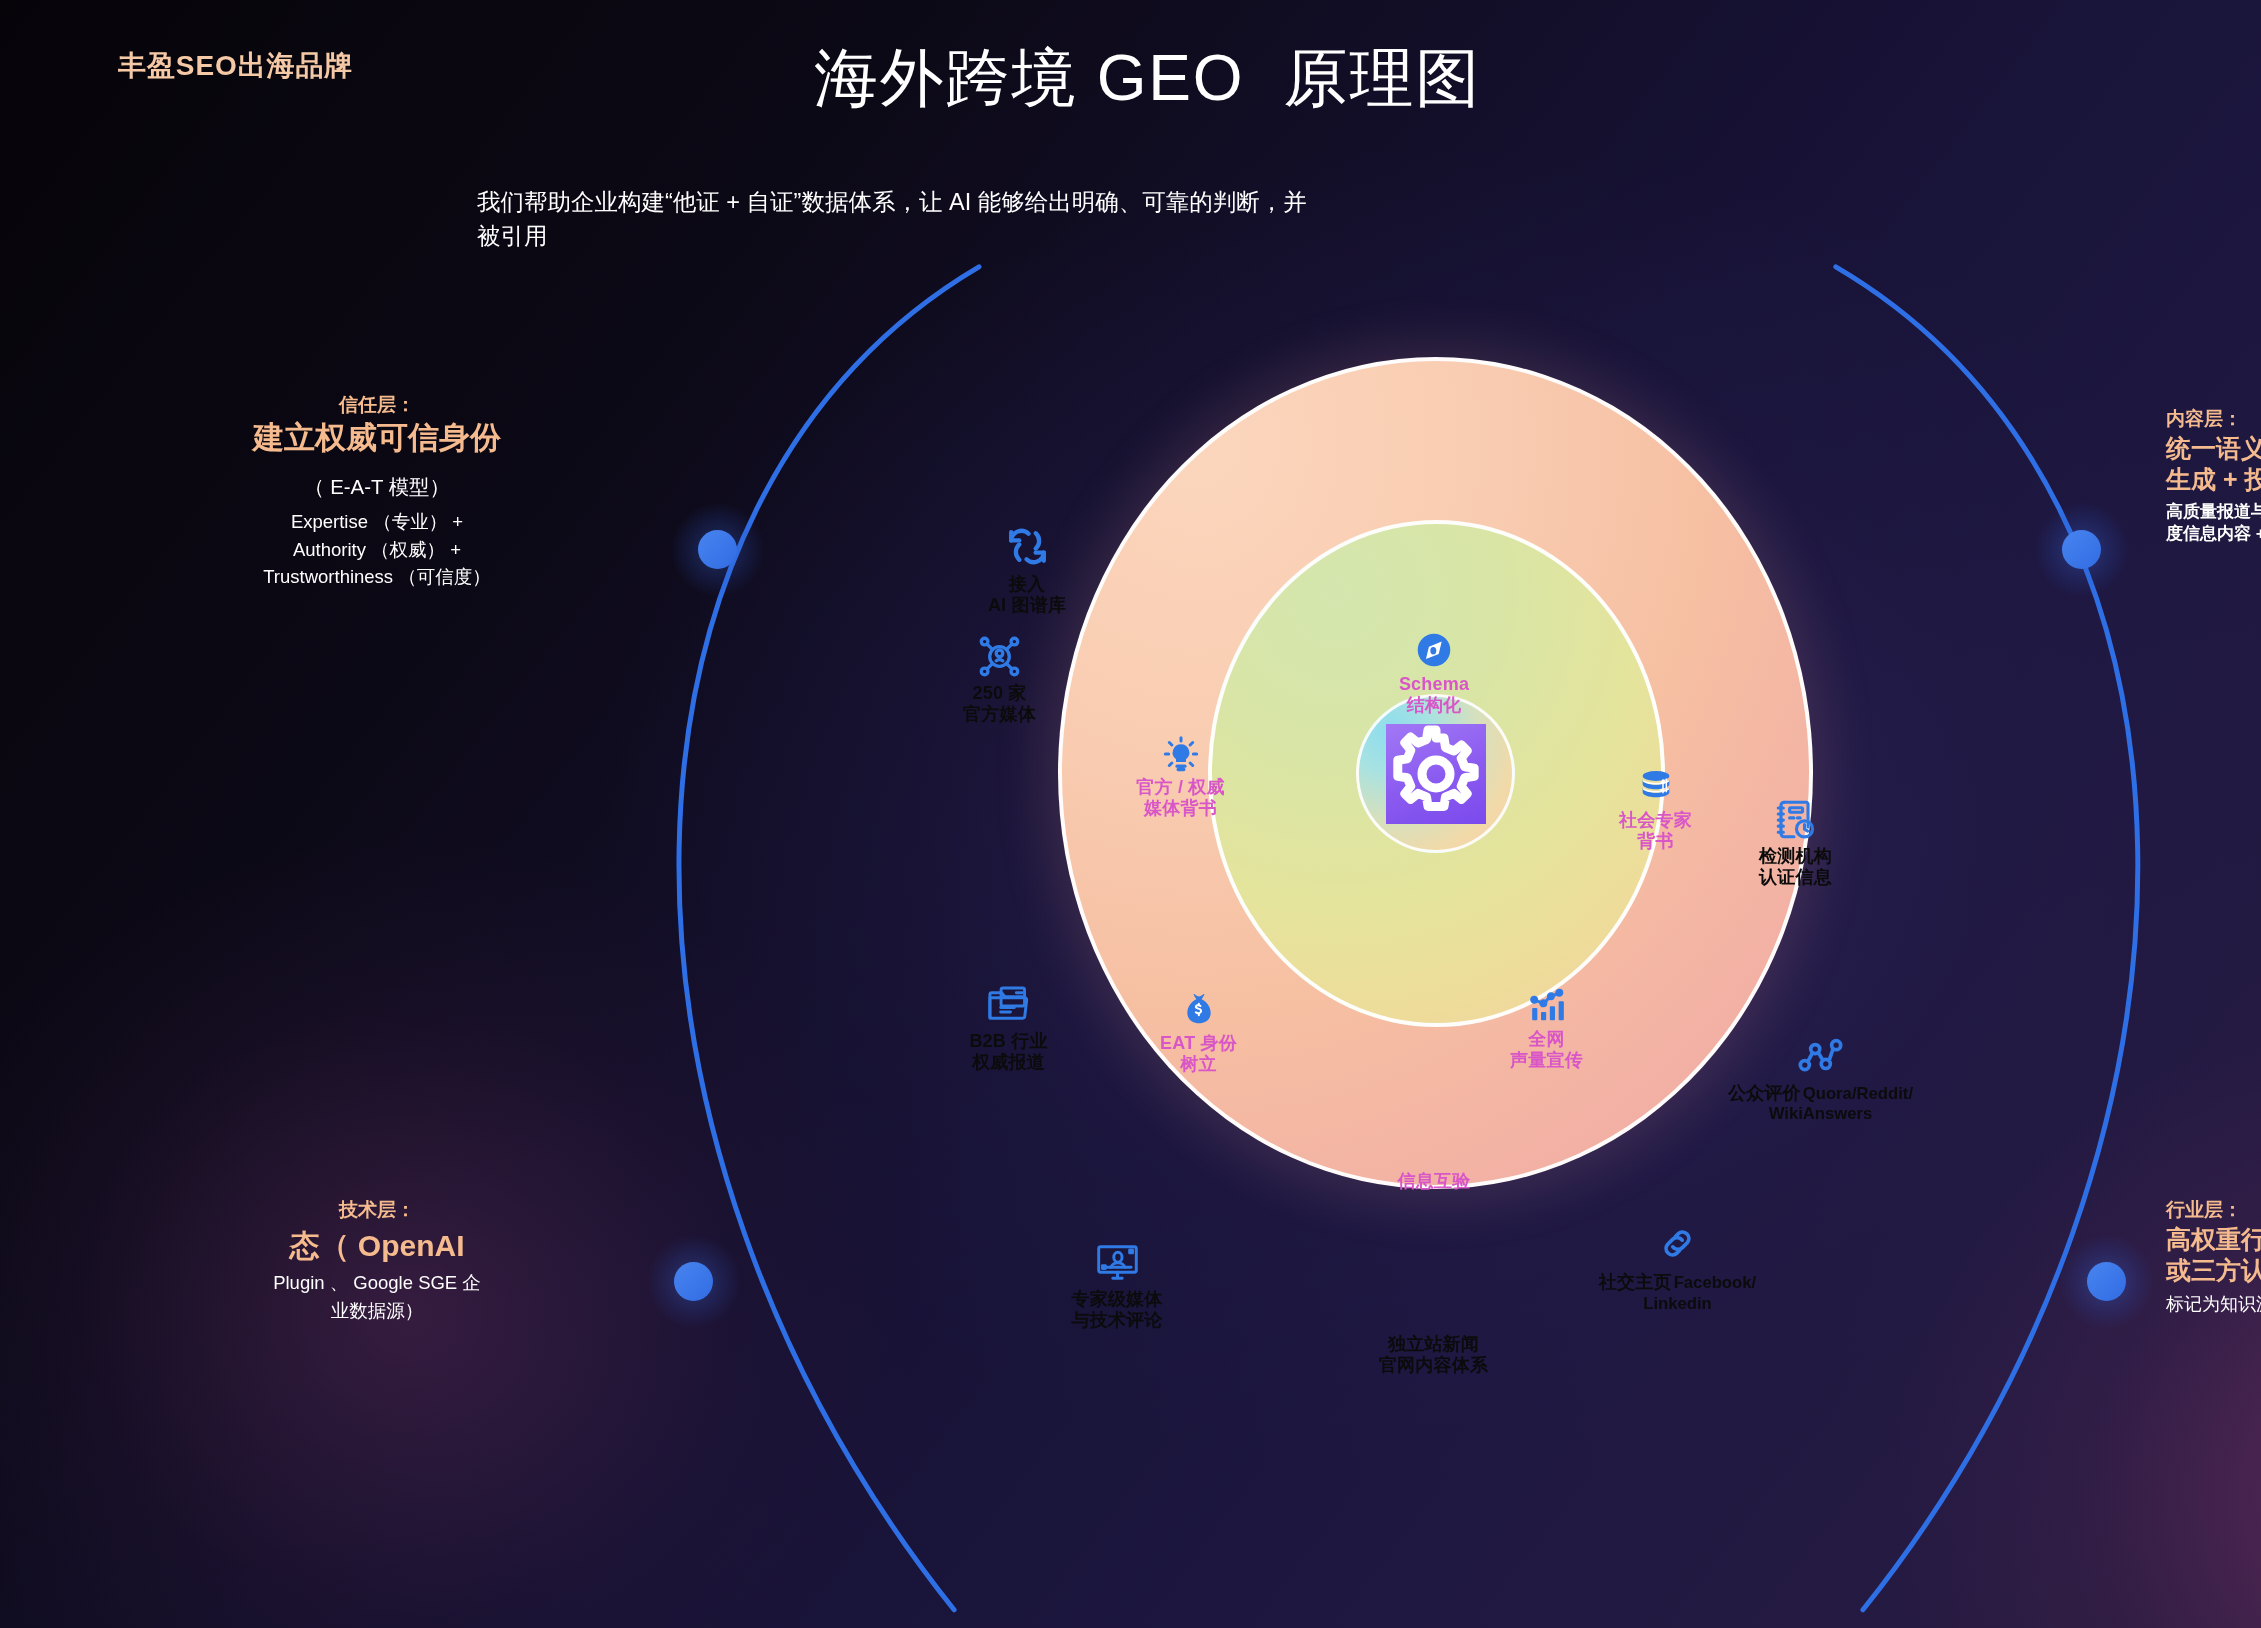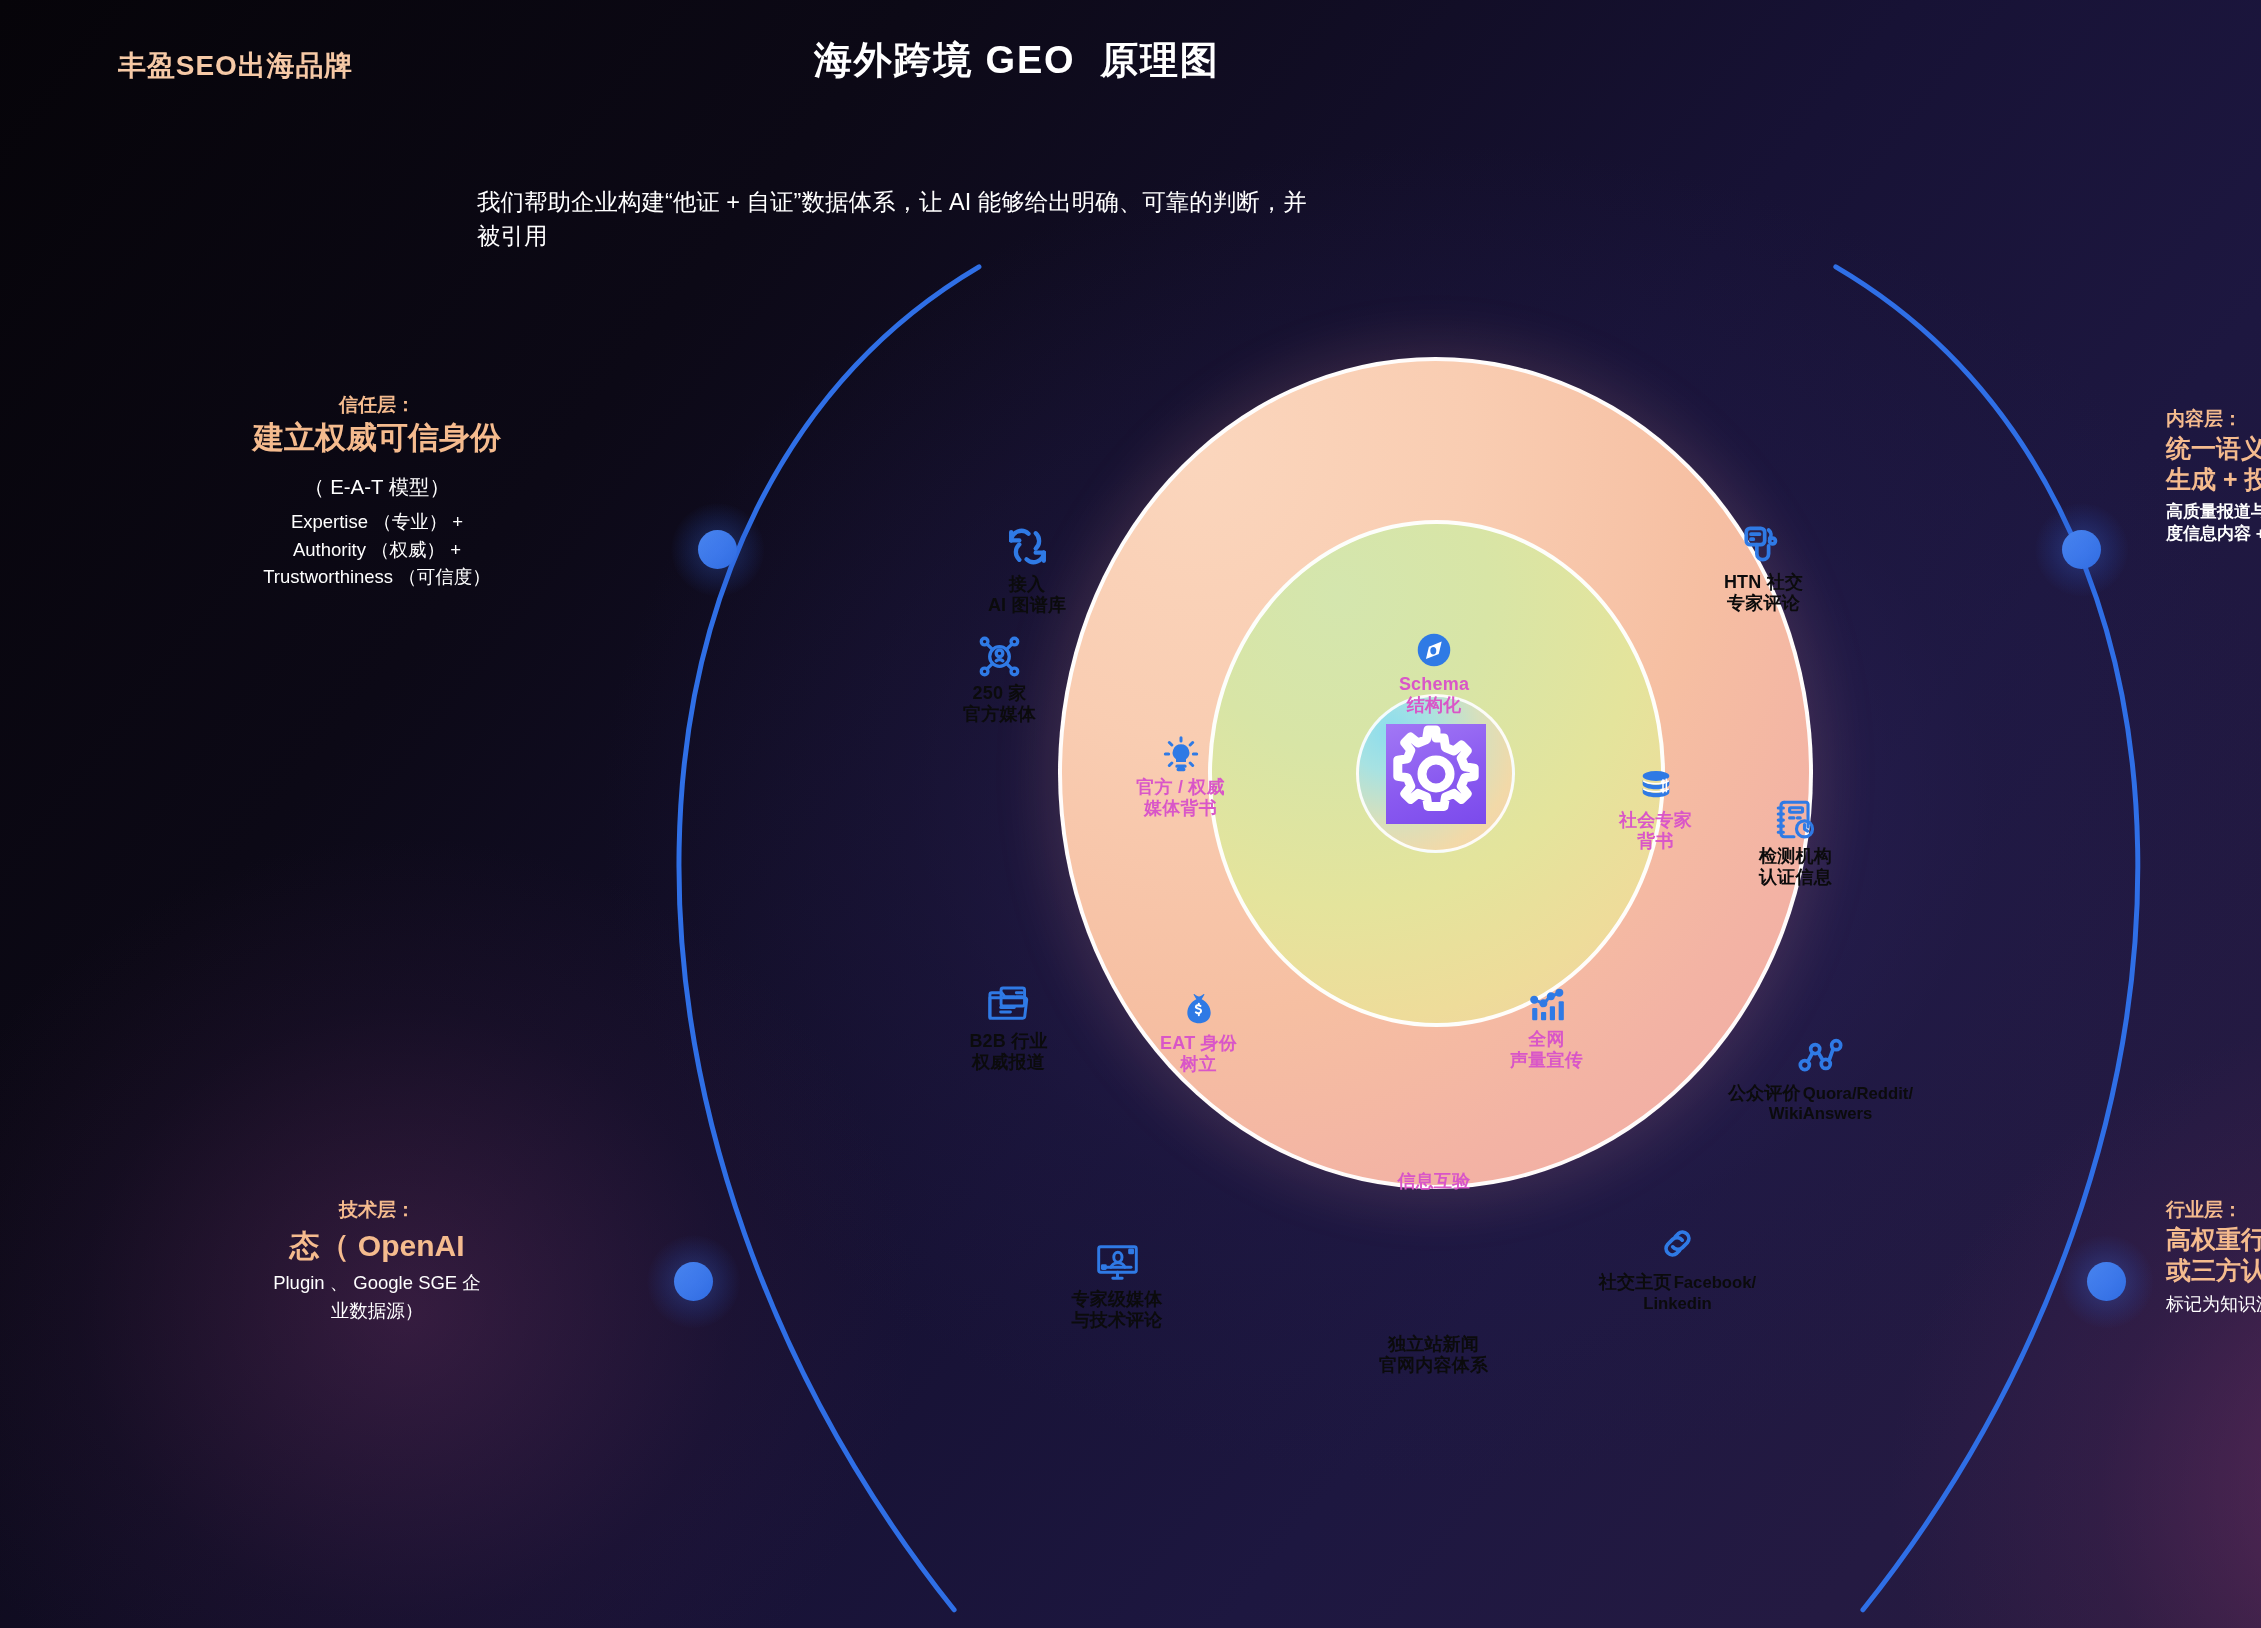--- a/index.html
+++ b/index.html
@@ -68,21 +68,21 @@
   
   .side{position:absolute;}
   .side .kicker{color:#f5bb8e;font-weight:bold;font-size:19px;line-height:1.25;}
   .side .head{color:#f5bb8e;font-weight:bold;font-size:25px;line-height:1.22;white-space:pre-line;}
   .side .body{color:#ffffff;font-size:18.5px;line-height:1.5;white-space:pre-line;}
   .side .body-b{color:#ffffff;font-size:17px;font-weight:bold;line-height:1.3;white-space:pre-line;}
   .side.right{text-align:left;}
   .side.left{text-align:center;}
 
   #brand{position:absolute;left:118px;top:47px;color:#f6c9a6;font-weight:bold;font-size:28px;letter-spacing:0.9px;}
-  #title{position:absolute;left:814px;top:35px;color:#ffffff;font-weight:bold;font-size:38px;letter-spacing:1.8px;white-space:pre;}
+  #title{position:absolute;left:814px;top:35px;color:#ffffff;font-weight:normal;font-size:64px;letter-spacing:1.8px;white-space:pre;}
   #subtitle{position:absolute;left:477px;top:185px;width:1854px;color:#ffffff;font-size:23.5px;line-height:1.45;white-space:pre-line;}
 </style>
 </head>
 <body>
 
 <div id="stage">
 
   <div id="brand">丰盈SEO出海品牌</div>
   <div id="title">海外跨境 GEO  原理图</div>
 
@@ -216,33 +216,20 @@
         <rect x="9" y="6" width="6.6" height="2.3" rx=".6"></rect>
         <path d="M9 11.2h2.2M13 11.2h1.4"></path>
         <circle cx="16.6" cy="16.8" r="4.1"></circle>
         <path d="M16.6 14.6v2.3l1.6 1"></path>
       </svg>
     </span>
     <span class="lbl">检测机构
 认证信息</span>
   </div>
 
-  <div class="node node-outer" style="left:1673px;top:522px;width:181px;">
-    <span class="ico">
-      <svg width="47" height="47" viewBox="0 0 24 24" fill="none" stroke="#2f7ae5" stroke-width="1.9" stroke-linecap="round" stroke-linejoin="round">
-        <rect x="3.2" y="3.2" width="9.4" height="8.4" rx="2"></rect>
-        <path d="M5.6 6.2h4.4M5.6 8.8h1.2"></path>
-        <path d="M14.6 4.1c1.4 1.2 1.6 3 .6 4.2"></path>
-        <circle cx="16.6" cy="9.7" r="1.5"></circle>
-        <path d="M8.6 11.6v4.6a3 3 0 0 0 3 3 3 3 0 0 0 3-3v-4"></path>
-      </svg>
-    </span>
-    <span class="lbl">HTN 社交
-专家评论</span>
-  </div>
 
   <div class="node node-mid" style="left:1339px;top:629px;width:190px;">
     <span class="ico">
       <svg width="42" height="42" viewBox="0 0 24 24">
         <circle cx="12" cy="12" r="9.3" fill="#2f7ae5"></circle>
         <path d="M16.4 7.2 9.1 10.1 7.4 17.2 14.7 14.3z" fill="#ffffff"></path>
         <ellipse cx="11.6" cy="12.4" rx="1.7" ry="2.1" fill="#2f7ae5"></ellipse>
       </svg>
     </span>
     <span class="lbl">Schema

